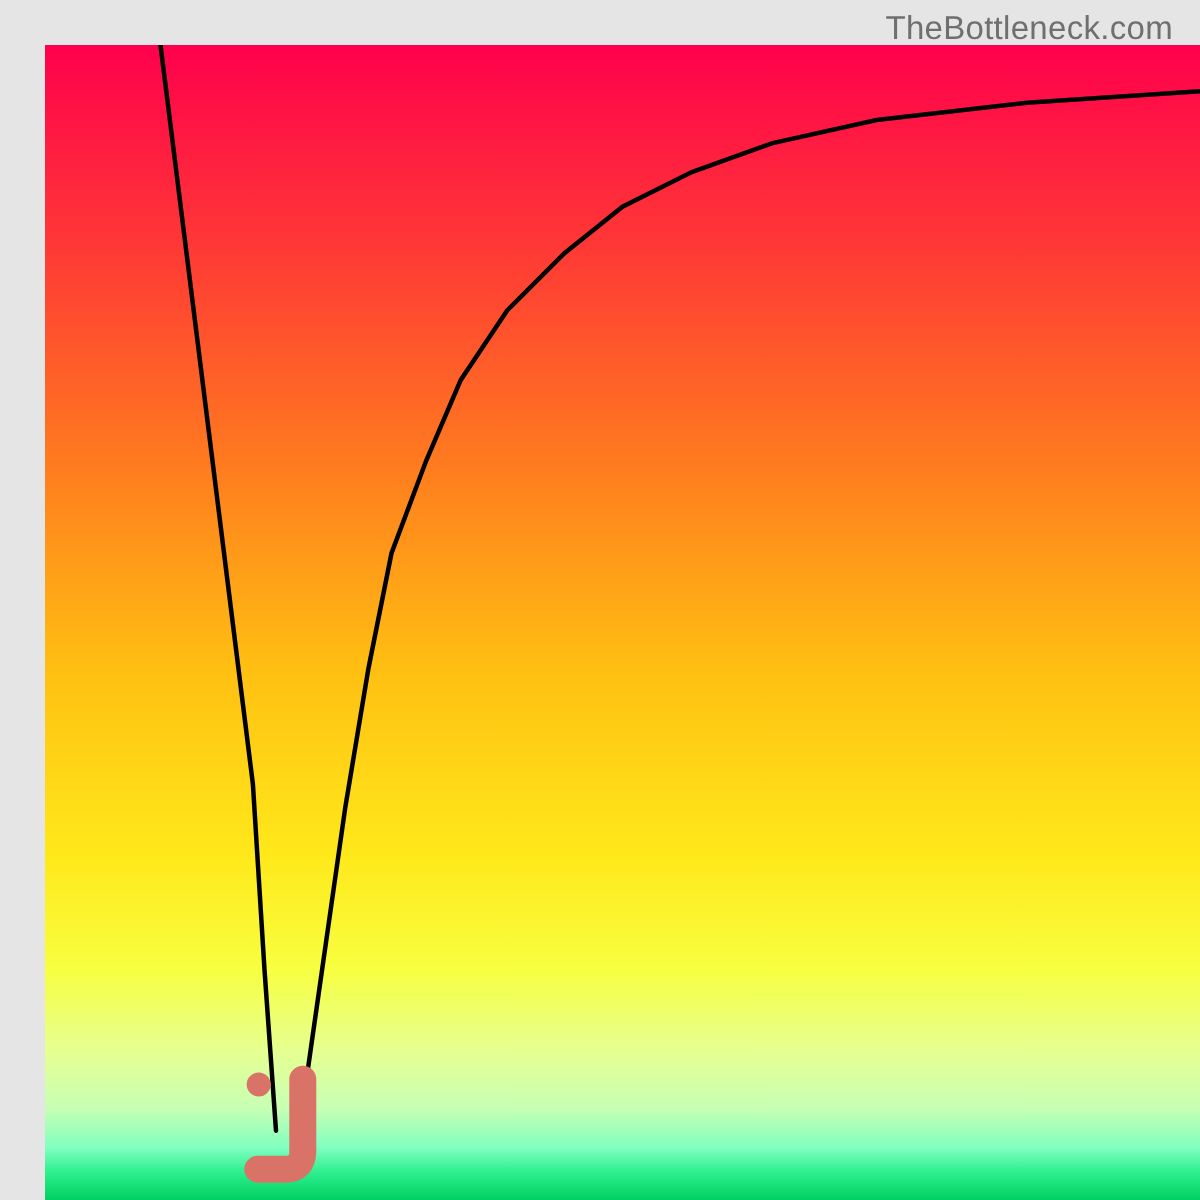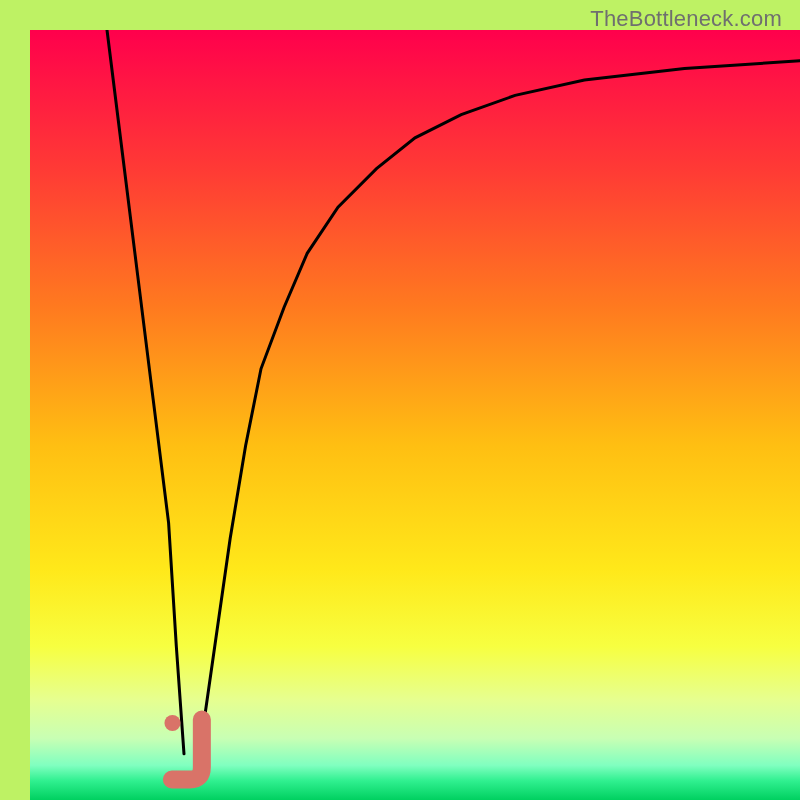--- a/index.html
+++ b/index.html
@@ -1,20 +1,20 @@
 <!DOCTYPE html>
 <html><head>
 <meta charset="utf-8">
 <style>
   * { margin: 0; padding: 0; box-sizing: border-box; }
   html, body { width: 800px; height: 800px; overflow: hidden; background: #000; }
   .frame {
     width: 800px;
     height: 800px;
-    background: #bef264;
+    background: #e5e5e5;
     position: relative;
   }
   .watermark {
     position: absolute;
     top: 6px;
     right: 18px;
     font-family: Arial, Helvetica, sans-serif;
     font-size: 22px;
     color: #6f6f6f;
     font-weight: 400;

